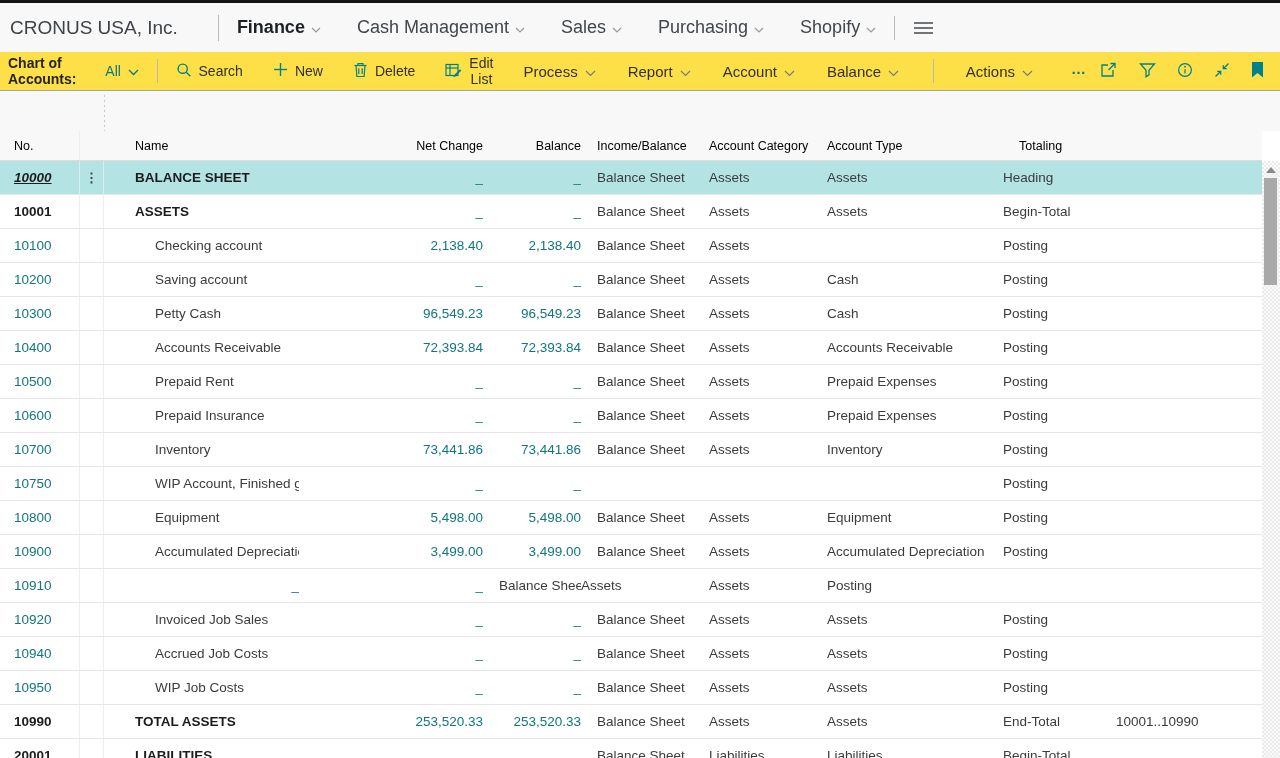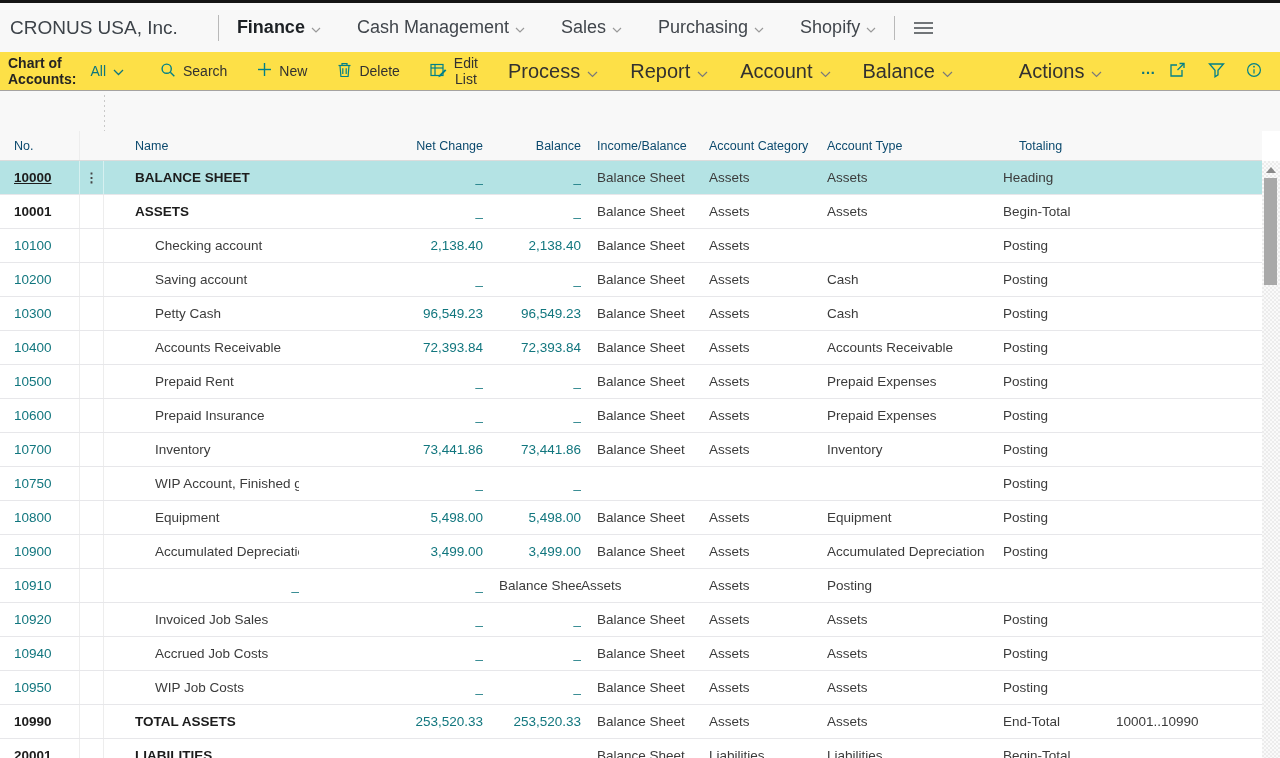--- a/index.html
+++ b/index.html
@@ -18,46 +18,46 @@
   .nav-item { display:flex; align-items:center; gap:6px; font-size:18px; color:#41464c; cursor:pointer; }
   .nav-item.active .nav-label { font-weight:bold; color:#1d2125; }
   .hamburger { background:none; border:none; cursor:pointer; display:flex; align-items:center; }
 
   
   .ribbon { height:39px; background:#fde047; border-bottom:1px solid #a5a3a1; display:flex; align-items:center; padding:0 10px 0 8px; }
   .page-title { font-size:14px; font-weight:bold; color:#252423; margin-right:14px; }
   .view-filter { display:flex; align-items:center; gap:7px; background:none; border:none; cursor:pointer; font-size:14px; color:#0e767e; font-family:inherit; }
   .rb-group { display:flex; align-items:center; }
   .rb-btn { display:flex; align-items:center; gap:7px; background:none; border:none; cursor:pointer; font-size:14px; color:#323130; font-family:inherit; margin-right:30px; }
-  .rb-menu { display:flex; align-items:center; gap:7px; background:none; border:none; cursor:pointer; font-size:20px; color:#323130; font-family:inherit; margin-right:32px; }
+  .rb-menu { display:flex; align-items:center; gap:7px; background:none; border:none; cursor:pointer; font-size:15px; color:#323130; font-family:inherit; margin-right:32px; }
   .more-btn { background:none; border:none; cursor:pointer; font-size:15px; font-weight:bold; color:#0e767e; letter-spacing:2px; margin:0 10px 6px 6px; }
   .icon-strip { margin-left:auto; display:flex; align-items:center; gap:17px; padding-right:4px; }
   .icon-btn { background:none; border:none; cursor:pointer; display:flex; align-items:center; padding:2px; }
 
   
   .gapstrip { height:40px; background:#f8f8f8; position:relative; }
   .freeze-line { position:absolute; left:104px; top:4px; bottom:-30px; width:1px;
     background-image:linear-gradient(#c9c9c9 2px, transparent 2px); background-size:1px 5px; }
 
   
   .grid { position:relative; background:#fff; }
   .grid-row { display:grid; grid-template-columns:80px 24px 195px 184px 98px 128px 118px 176px 97px 162px; width:1262px; }
   .ghead { height:30px; background:#f8f8f8; border-bottom:1px solid #dcdcdc; }
-  .ghead .hc { font-size:12.5px; color:#0c4a6e; display:flex; align-items:center; cursor:pointer; }
+  .ghead .hc { font-size:12.5px; color:#000000; display:flex; align-items:center; cursor:pointer; }
   .hc.num { justify-content:flex-end; }
   .row { height:34px; border-bottom:1px solid #e7e7ea; background:#fff; cursor:pointer; }
   .row.selected { background:#b4e3e4; }
   .cell { font-size:13.5px; color:#3b3b3b; display:flex; align-items:center; overflow:hidden; white-space:nowrap; }
   .cell.num { justify-content:flex-end; color:#11767e; }
   .c-no { padding-left:14px; border-right:1px solid #ededed; }
   .c-menu { border-right:1px solid #ededed; justify-content:center; }
   .row.selected .c-no, .row.selected .c-menu { border-right-color:rgba(255,255,255,.45); }
   .no-link { color:#11767e; text-decoration:none; }
   .row.bold .no-link { color:#1c1c1c; font-weight:bold; }
-  .row.selected .no-link { text-decoration:underline; }
+  .row.selected .no-link { text-decoration:underline;font-style:italic; }
   .c-name { padding-left:31px; }
   .c-name.ind { padding-left:51px; }
   .row.bold .c-name { font-weight:bold; color:#1c1c1c; }
   .c-ib { padding-left:16px; }
   .dots { color:#444; font-size:13px; font-weight:bold; line-height:1; }
 
   
   .vscroll { position:absolute; top:161px; right:0; bottom:0; width:18px;
     background-image:
       linear-gradient(45deg,#ececec 25%,transparent 25%,transparent 75%,#ececec 75%),

